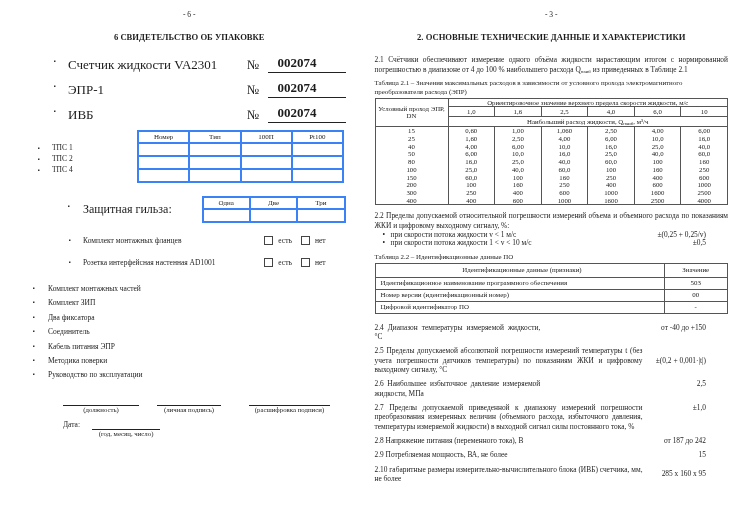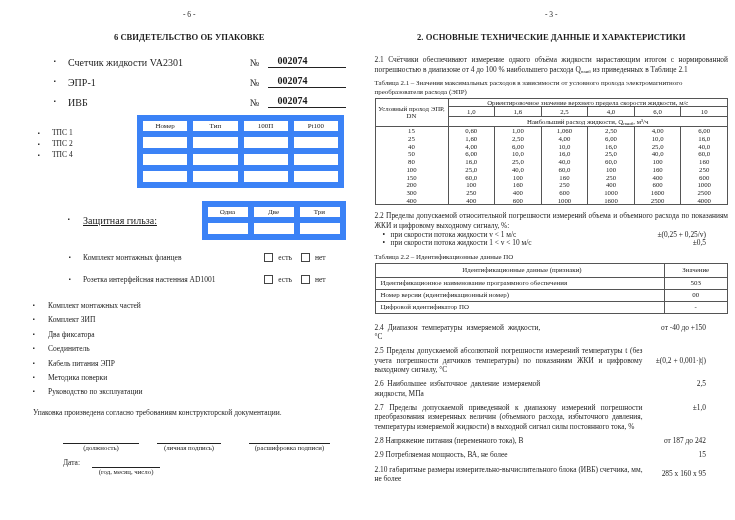--- a/index.html
+++ b/index.html
@@ -7,38 +7,38 @@
     width:735px;height:520px;background:#ffffff;color:#1c1c1c;
     font-family:"Liberation Serif","DejaVu Serif",serif;
     display:flex;overflow:hidden;position:relative;
   }
   .page{width:367.5px;height:520px;box-sizing:border-box;flex:0 0 auto;}
   .page-left{padding:10px 22px 0 33px;}
   .page-right{padding:10px 7px 0 7px;}
   .pgnum{text-align:center;font-size:7.5px;margin-bottom:13px;}
   .doc-title{text-align:center;font-size:8.6px;font-weight:bold;margin:0 0 13px 0;}
   
-  .num-item{display:flex;align-items:flex-end;margin:0 0 7px 35px;font-size:10px;}
+  .num-item{display:flex;align-items:flex-end;margin:0 0 7px 35px;font-size:13px;}
   .num-item .lbl{flex:1;}
   .num-item .nosign{margin-right:8px;}
   .num-item .val{width:78px;border-bottom:1px solid #222;font-weight:bold;padding:0 0 1px 10px;box-sizing:border-box;}
   .blt{position:relative;}
   .blt::before{content:"▪";font-size:5.5px;position:absolute;left:-14px;top:1px;}
   .tps-block{display:flex;margin-top:4px;}
   .tps-labels{width:104px;padding-top:12px;font-size:7.5px;}
   .tps-labels div{height:11px;line-height:11px;position:relative;padding-left:19px;}
   .tps-labels div::before{content:"▪";font-size:5.5px;position:absolute;left:5px;top:1px;}
   table{border-collapse:collapse;}
   .grid-tbl{font-size:7px;}
-  .grid-tbl th,.grid-tbl td{border:6px solid #3b82f6;font-weight:normal;text-align:center;padding:0;}
+  .grid-tbl th,.grid-tbl td{border:2px solid #3b82f6;font-weight:normal;text-align:center;padding:0;}
   .tps-tbl{width:207px;table-layout:fixed;}
   .tps-tbl th{height:10px;}
   .tps-tbl td{height:11px;}
   .sleeve-row{display:flex;align-items:center;margin-top:13px;}
-  .sleeve-lbl{flex:1;padding-left:50px;font-size:10px;position:relative;text-decoration:underline;}
+  .sleeve-lbl{flex:1;padding-left:50px;font-size:12px;position:relative;}
   .sleeve-lbl::before{content:"▪";font-size:5.5px;position:absolute;left:35px;top:1px;}
   .sleeve-tbl{width:144px;table-layout:fixed;}
   .sleeve-tbl th{height:10px;}
   .sleeve-tbl td{height:11px;}
   .check-row{display:flex;align-items:center;margin:13px 20px 0 50px;font-size:7.5px;}
   .check-row .lbl{flex:1;}
   .cbx{width:9px;height:9px;border:1px solid #444;display:inline-block;box-sizing:border-box;background:#fff;}
   .check-row .opt{margin-left:5px;margin-right:9px;}
   .check-row .opt:last-child{margin-right:0;}
   ul.plain-list{list-style:none;margin:17px 0 0 0;padding:0;font-size:7.5px;}
@@ -183,21 +183,20 @@
     <ul class="plain-list">
       <li>Комплект монтажных частей</li>
       <li>Комплект ЗИП</li>
       <li>Два фиксатора</li>
       <li>Соединитель</li>
       <li>Кабель питания ЭПР</li>
       <li>Методика поверки</li>
       <li>Руководство по эксплуатации</li>
     </ul>
 
-    <p class="packing-note">Упаковка произведена согласно требованиям конструкторской документации.</p>
 
     <div class="sig-row">
       <div class="sig-col sig-c1">
         <div class="sig-line"></div>
         <div>(должность)</div>
       </div>
       <div class="sig-col sig-c2">
         <div class="sig-line"></div>
         <div>(личная подпись)</div>
       </div>

